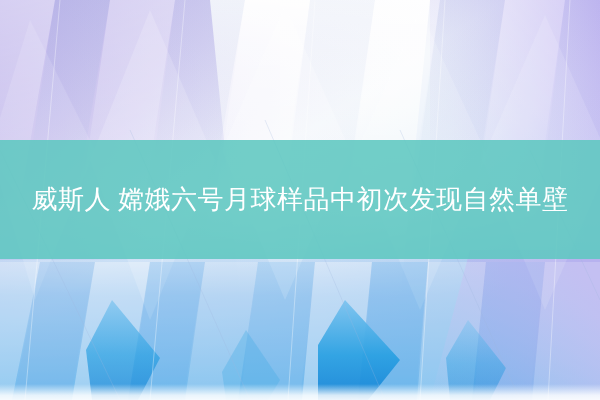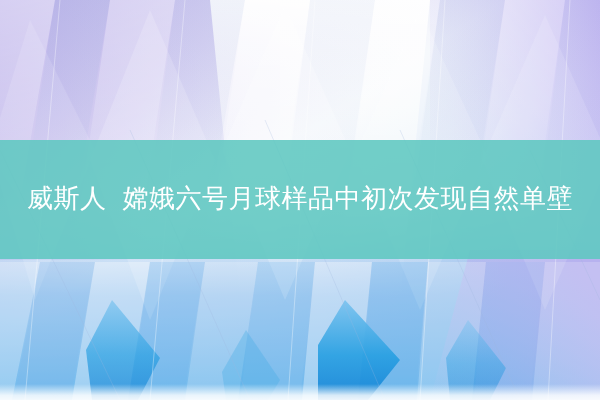--- a/index.html
+++ b/index.html
@@ -6,21 +6,21 @@
   html, body {
     margin: 0;
     padding: 0;
     background: #ffffff;
   }
   #stage {
     position: relative;
     width: 600px;
     height: 400px;
     overflow: hidden;
-    font-family: Liberation Mono, monospace;
+    font-family: Liberation Serif, serif;
   }
 
   
   #bg-art {
     position: absolute;
     left: 0; top: 0;
     width: 600px;
     height: 400px;
   }
   #bg-art svg { display: block; }

